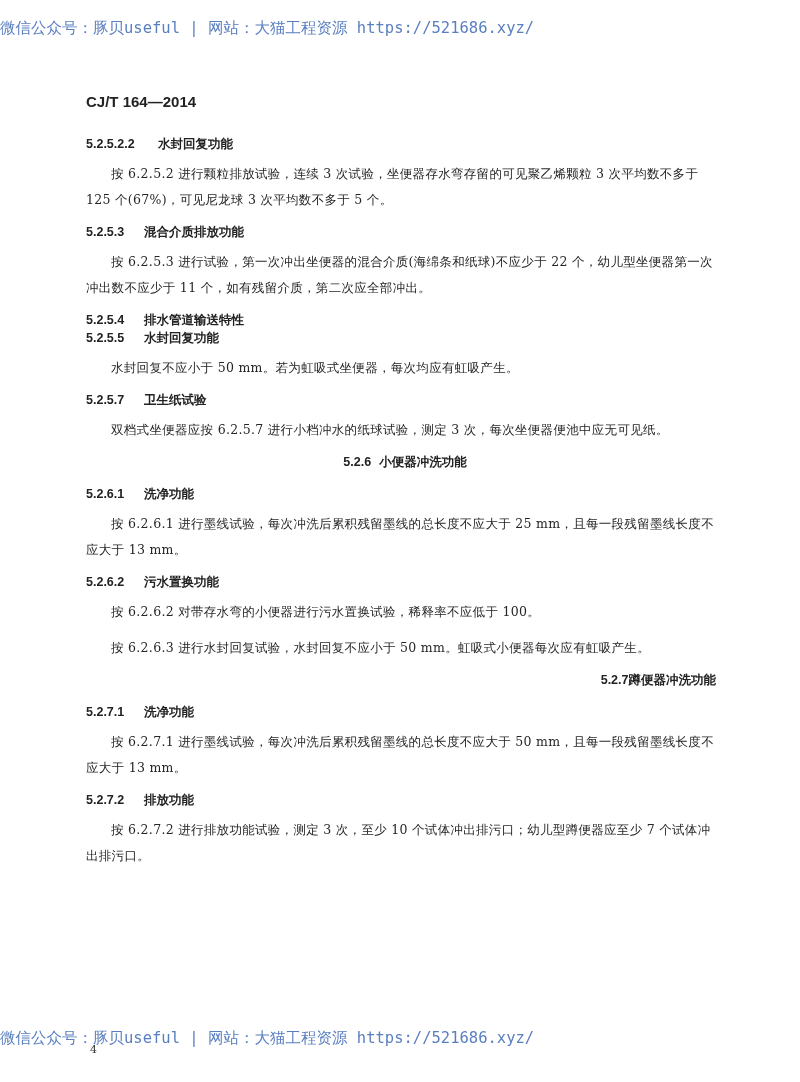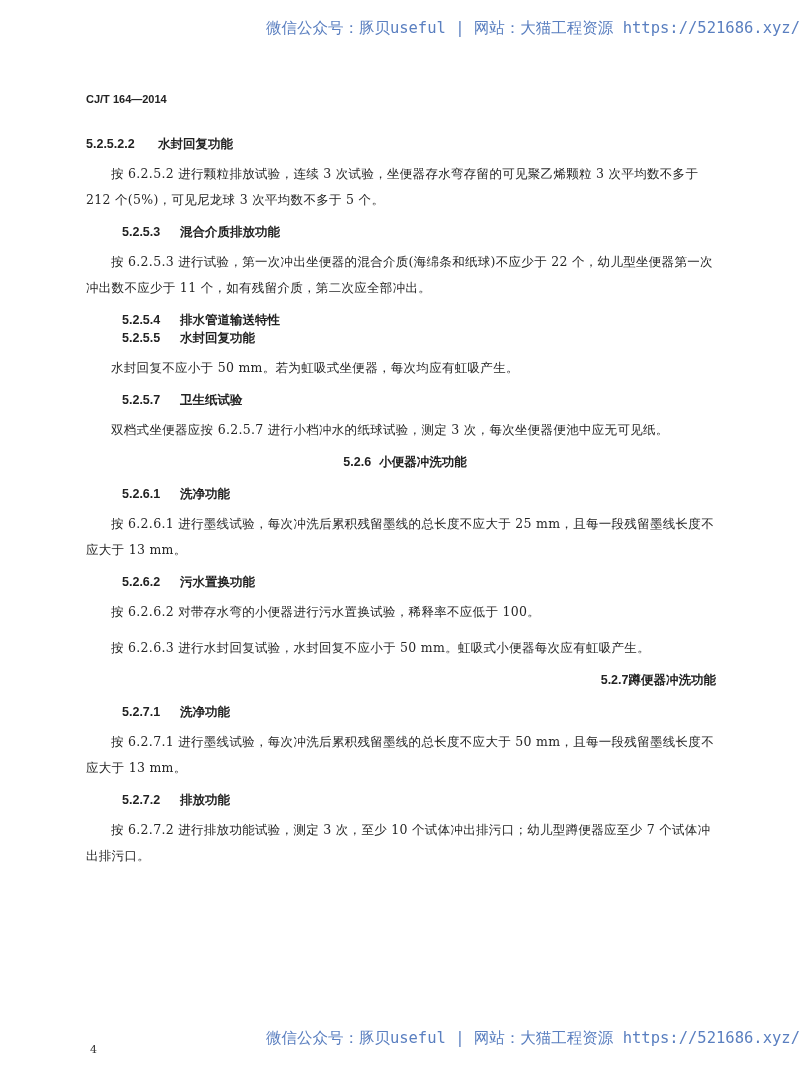--- a/index.html
+++ b/index.html
@@ -1,45 +1,45 @@
 <!DOCTYPE html>
 <html><head>
 <meta charset="utf-8">
 <style>
   html, body { margin: 0; padding: 0; background: #ffffff; }
   body { width: 800px; height: 1082px; position: relative; overflow: hidden;
          font-family: "DejaVu Serif", "Liberation Serif", serif; color: #1a1a1a; }
-  .watermark { position: absolute; left: 0; width: 800px; text-align: right;
+  .watermark { position: absolute; left: 0; width: 800px; text-align: left;
                font-family: "DejaVu Sans Mono", "Liberation Mono", monospace;
                font-size: 15.5px; color: #5a7fc0; letter-spacing: 0px; white-space: nowrap; }
   .wm-top { top: 18px; }
   .wm-bottom { top: 1028px; }
   .std-code { position: absolute; left: 86px; top: 93px; font-family: "Liberation Sans", sans-serif;
-              font-weight: bold; font-size: 11px; color: #222; }
+              font-weight: bold; font-size: 15px; color: #222; }
   .content { position: absolute; left: 86px; top: 135px; width: 630px; }
   .heading { font-family: "Liberation Sans", sans-serif; font-weight: bold; font-size: 12.5px;
              color: #222; height: 18px; line-height: 18px; }
   .heading .num { display: inline-block; min-width: 72px; }
-  .heading .num.short { min-width: 58px; margin-left: 36px; }
+  .heading .num.short { min-width: 58px; }
   .para { font-size: 12.5px; line-height: 26px; text-indent: 25px; color: #262626;
           margin: 8px 0 10px 0; letter-spacing: 0.3px; }
   .block { margin-bottom: 0; }
   .page-num { position: absolute; left: 90px; top: 1043px; font-size: 11px; color: #333; }
 </style>
 </head>
 <body>
 
 <div class="watermark wm-top">微信公众号：豚贝useful | 网站：大猫工程资源 https://521686.xyz/</div>
 
 <div class="std-code">CJ/T 164—2014</div>
 
 <div class="content">
   <div class="block">
     <div class="heading"><span class="num">5.2.5.2.2</span><span>水封回复功能</span></div>
-    <div class="para">按 6.2.5.2 进行颗粒排放试验，连续 3 次试验，坐便器存水弯存留的可见聚乙烯颗粒 3 次平均数不多于 212 个(5%)，可见尼龙球 3 次平均数不多于 5 个。</div>
+    <div class="para">按 6.2.5.2 进行颗粒排放试验，连续 3 次试验，坐便器存水弯存留的可见聚乙烯颗粒 3 次平均数不多于 125 个(67%)，可见尼龙球 3 次平均数不多于 5 个。</div>
   </div>
   <div class="block">
     <div class="heading"><span class="num short">5.2.5.3</span><span>混合介质排放功能</span></div>
     <div class="para">按 6.2.5.3 进行试验，第一次冲出坐便器的混合介质(海绵条和纸球)不应少于 22 个，幼儿型坐便器第一次冲出数不应少于 11 个，如有残留介质，第二次应全部冲出。</div>
   </div>
   <div class="block">
     <div class="heading"><span class="num short">5.2.5.4</span><span>排水管道输送特性</span></div>
   </div>
   <div class="block">
     <div class="heading"><span class="num short">5.2.5.5</span><span>水封回复功能</span></div>

